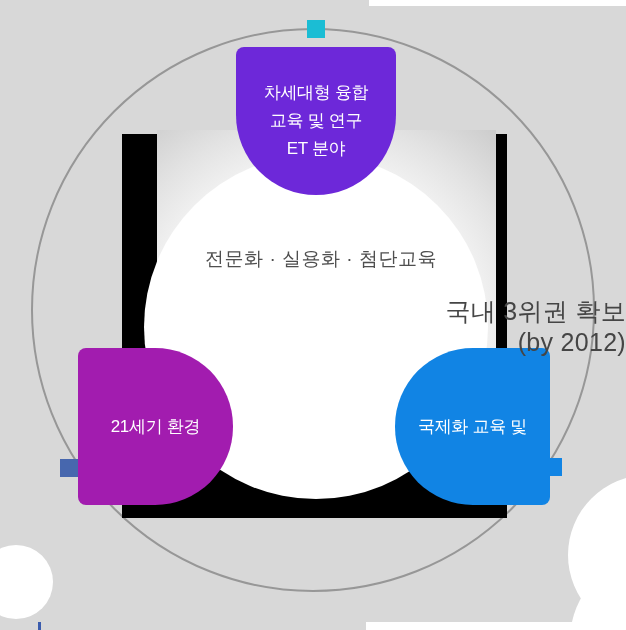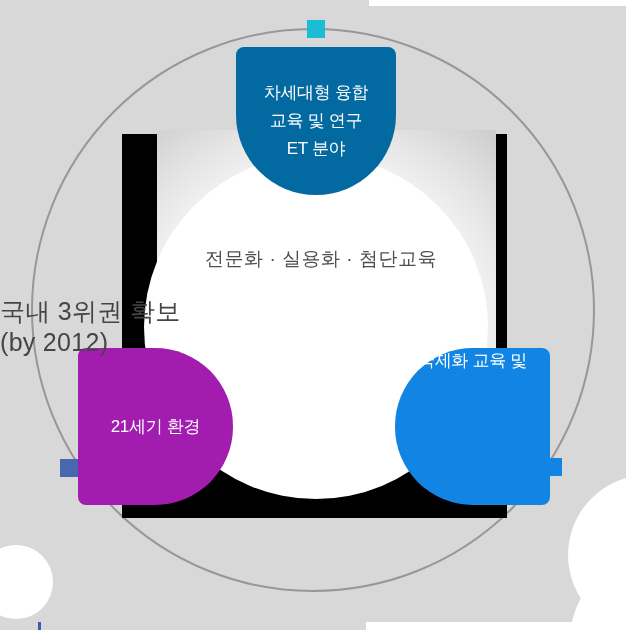--- a/index.html
+++ b/index.html
@@ -47,38 +47,38 @@
   .node-right{left:544px;top:458px;background:#1184E4;}
 
   
   .bubble{
     display:flex;flex-direction:column;align-items:center;justify-content:center;
     color:#ffffff;font-size:17px;font-weight:500;letter-spacing:-0.3px;
     text-align:center;
   }
   .bubble-top{
     left:236px;top:47px;width:160px;height:148px;
-    border-radius:8px 8px 80px 80px;background:#0369a1;line-height:28px;
+    border-radius:8px 8px 80px 80px;background:#6d28d9;line-height:28px;
   }
   .bubble-left{
     left:78px;top:348px;width:155px;height:157px;
     border-radius:8px 78px 78px 8px;background:#a21caf;line-height:26px;
   }
   .bubble-right{
     left:395px;top:348px;width:155px;height:157px;
-    border-radius:78px 8px 8px 78px;background:#1184E4;line-height:26px;justify-content:space-between;
+    border-radius:78px 8px 8px 78px;background:#1184E4;line-height:26px;
   }
 
   
   .center-subtitle{
     left:0;top:246px;width:626px;text-align:center;
     font-size:19px;color:#4F4F4F;font-weight:500;letter-spacing:0.5px;padding-left:8px;
   }
   .center-title{
-    left:0;top:296px;width:626px;text-align:left;
+    left:0;top:296px;width:626px;text-align:right;
     font-size:25px;line-height:31px;color:#454545;font-weight:500;letter-spacing:0.3px;
   }
 </style>
 </head>
 <body>
 
 <div class="canvas">
 
   <div class="abs strip-top-right"></div>
   <div class="abs blob blob-bottom-left"></div>

